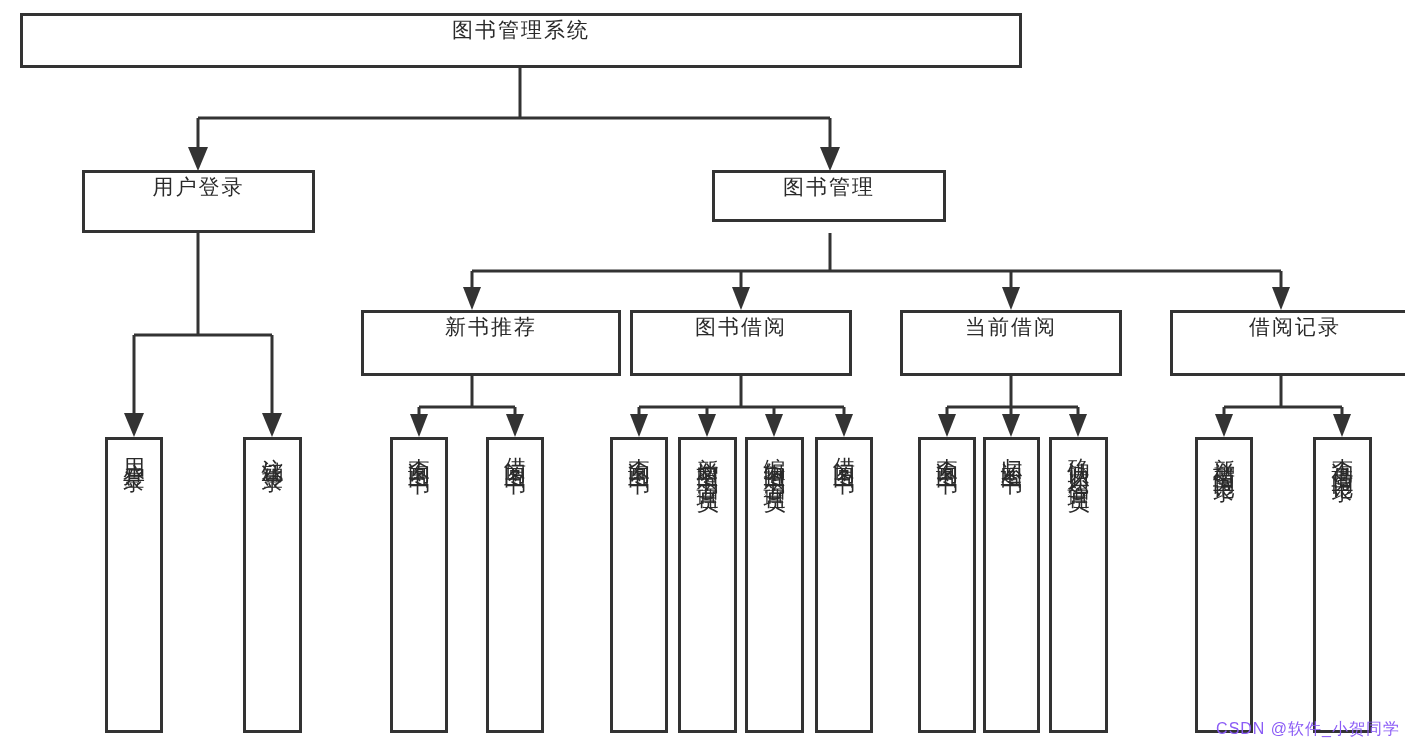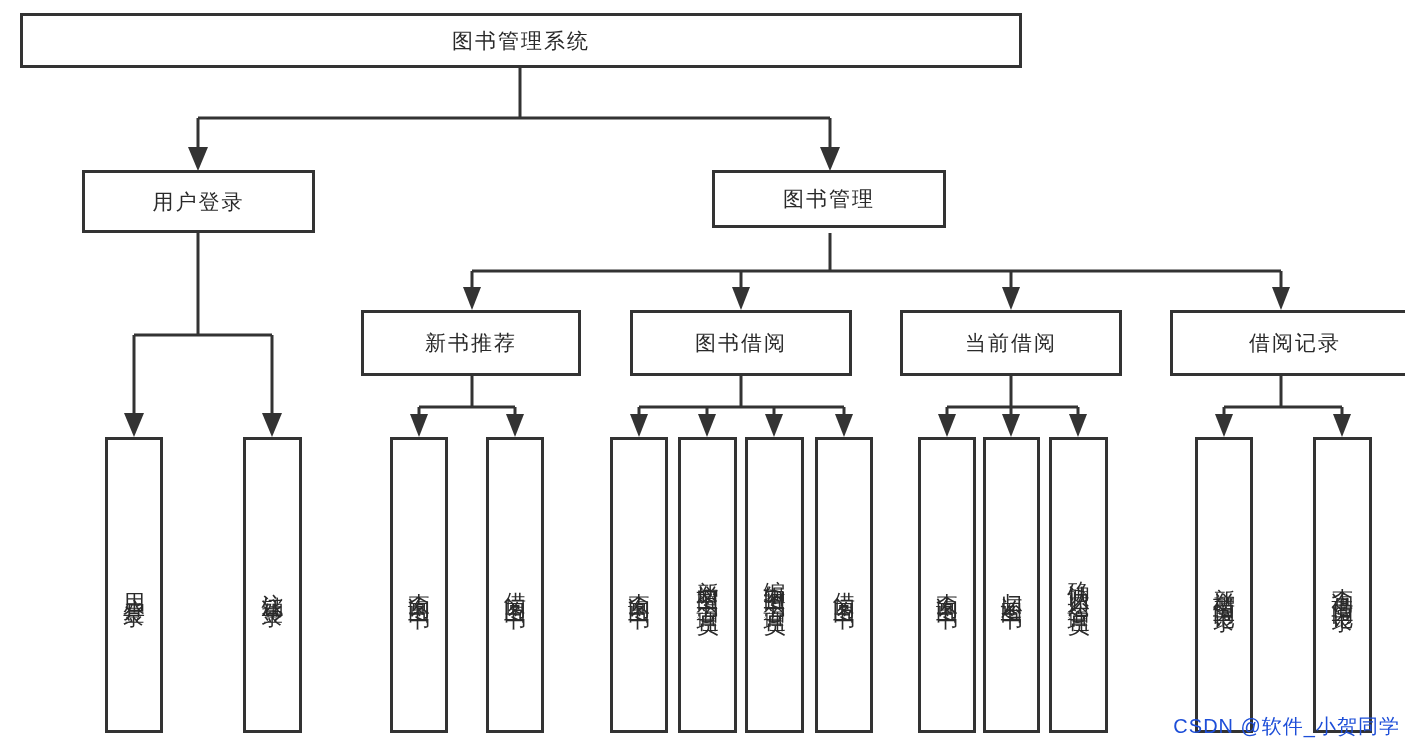--- a/index.html
+++ b/index.html
@@ -10,33 +10,33 @@
     font-family:"Liberation Sans","DejaVu Sans",sans-serif;
     color:#2a2a2a;
     overflow:hidden;
   }
   .wires{position:absolute;left:0;top:0;}
   .wires line{stroke:#333333;stroke-width:3;}
   .wires polygon{fill:#333333;}
   .box{
     position:absolute;box-sizing:border-box;
     border:3px solid #333333;background:#ffffff;
-    display:flex;align-items:center;justify-content:center;
+    display:flex;justify-content:center;
     z-index:2;
   }
   .htext{font-size:21px;letter-spacing:2px;white-space:nowrap;}
   .vtext{
     writing-mode:vertical-lr;
     text-orientation:upright;
     font-size:22px;letter-spacing:5px;line-height:1;
   }
   .watermark{
     position:absolute;right:5px;bottom:7px;
-    font-size:20px;letter-spacing:1px;
-    color:#1d4ed8;z-index:5;white-space:nowrap;
+    font-size:16px;letter-spacing:1px;
+    color:#8b5cf6;z-index:5;white-space:nowrap;
   }
 </style>
 </head>
 <body>
 
 <div class="canvas">
 
   <svg class="wires" width="1405" height="747" viewBox="0 0 1405 747">
 
     <line x1="520" y1="68" x2="520" y2="118"></line>
@@ -99,25 +99,25 @@
     <polygon points="1333,414 1351,414 1342,437"></polygon>
   </svg>
 
   <div class="box" style="left:20px;top:13px;width:1002px;height:55px;">
     <span class="htext">图书管理系统</span>
   </div>
 
   <div class="box" style="left:82px;top:170px;width:233px;height:63px;">
     <span class="htext">用户登录</span>
   </div>
-  <div class="box" style="left:712px;top:170px;width:234px;height:58px;">
+  <div class="box" style="left:712px;top:170px;width:234px;height:52px;">
     <span class="htext">图书管理</span>
   </div>
 
-  <div class="box" style="left:361px;top:310px;width:220px;height:66px;">
+  <div class="box" style="left:361px;top:310px;width:260px;height:66px;">
     <span class="htext">新书推荐</span>
   </div>
   <div class="box" style="left:900px;top:310px;width:222px;height:66px;">
     <span class="htext">当前借阅</span>
   </div>
   <div class="box" style="left:630px;top:310px;width:222px;height:66px;">
     <span class="htext">图书借阅</span>
   </div>
   <div class="box" style="left:1170px;top:310px;width:250px;height:66px;">
     <span class="htext">借阅记录</span>

